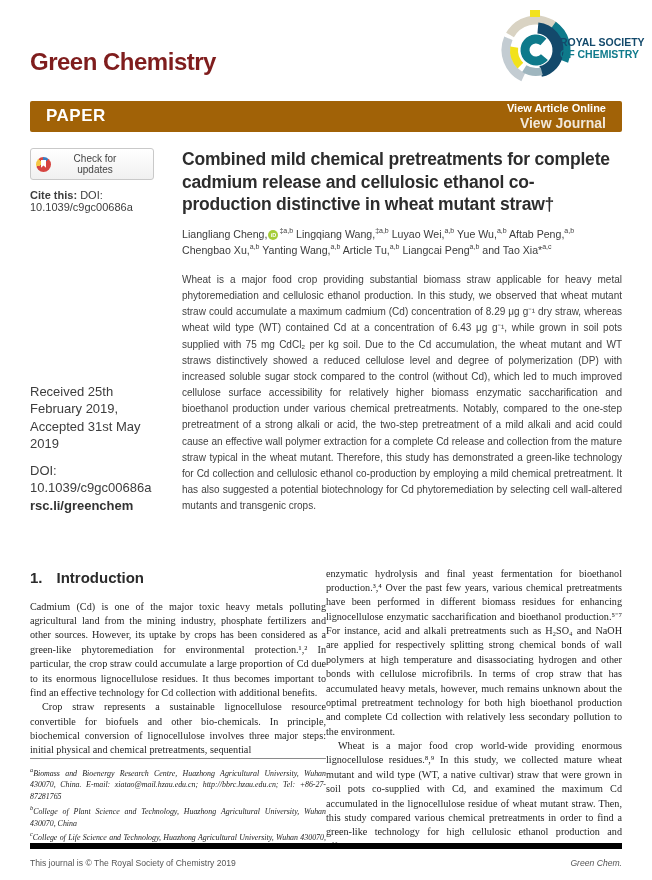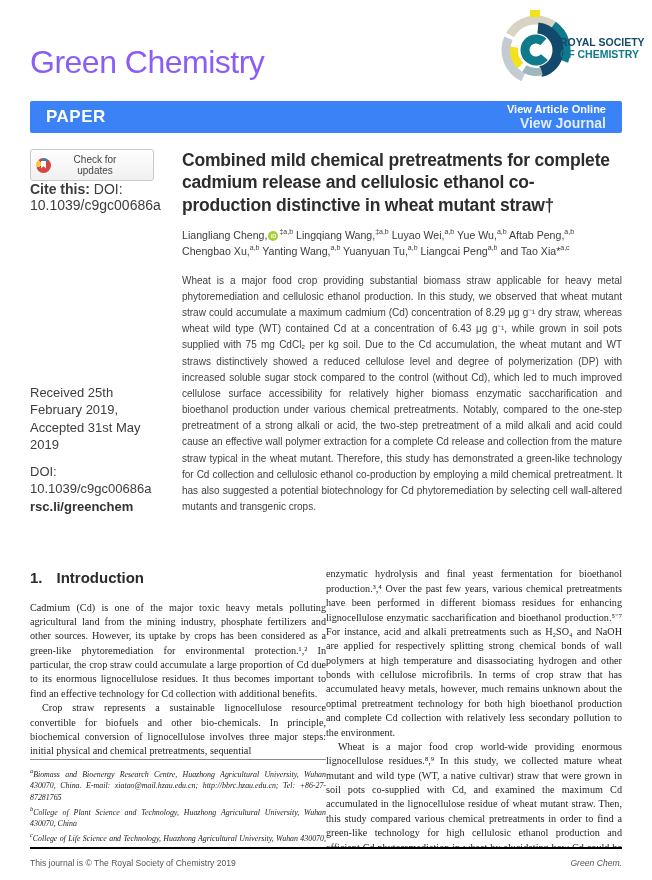--- a/index.html
+++ b/index.html
@@ -10,27 +10,27 @@
     margin: 0 auto;
     background: #ffffff;
     overflow: hidden;
     display: flex; flex-direction: column;
     font-family: "Liberation Sans", sans-serif;
     color: #2f2f2f;
   }
   
   .header { position: relative; height: 92px; padding: 46px 30px 0; }
   .journal-title {
-    font-size: 32px; font-weight: normal; color: #8b5cf6;
+    font-size: 24px; font-weight: bold; color: #7f1d1d;
     letter-spacing: -0.5px; line-height: 32px;
   }
   .rsc-logo { position: absolute; top: 8px; right: 4px; width: 152px; height: 84px; }
   
   .banner {
-    margin: 18px 30px 0; height: 40px; background: #3b82f6; border-radius: 2px;
+    margin: 18px 30px 0; height: 40px; background: #a16207; border-radius: 2px;
     display: flex; align-items: center; justify-content: space-between;
     padding: 0 16px; color: #ffffff;
   }
   .banner-type { font-size: 17px; font-weight: bold; letter-spacing: 0.5px; }
   .banner-right { text-align: right; line-height: 1.15; }
   .view-article { font-size: 11px; font-weight: bold; display: block; }
   .view-journal { font-size: 14px; font-weight: bold; opacity: 0.85; display: block; }
   
   .title-block { display: flex; gap: 28px; margin: 16px 30px 0; }
   .aside {
@@ -46,21 +46,21 @@
   }
   .crossmark {
     width: 15px; height: 15px; border-radius: 50%;
     background: conic-gradient(#3a7bbf 0 12%, #d64541 12% 70%, #f5c644 70% 88%, #d64541 88% 100%);
     position: relative; flex: none;
   }
   .crossmark::after {
     content: ""; position: absolute; left: 5px; top: 3px; width: 5px; height: 8px;
     background: #ffffff; clip-path: polygon(0 0, 100% 0, 100% 100%, 50% 70%, 0 100%);
   }
-  .cite-line { font-size: 14px; color: #3d3d3d; }
+  .cite-line { margin-top: 9px; font-size: 11px; color: #3d3d3d; }
   .cite-label { font-weight: bold; }
   .aside-bottom { font-size: 13px; line-height: 1.35; color: #3d3d3d; }
   .aside-bottom .doi { margin-top: 9px; }
   .aside-bottom .link { margin-top: 9px; font-weight: bold; color: #333; cursor: pointer; }
   .main-col { flex: 1; }
   .article-title { font-size: 17.5px; font-weight: bold; color: #2d2d2d; line-height: 1.27; letter-spacing: -0.2px; }
   .authors { margin-top: 11px; font-size: 10.6px; color: #3c3c3c; line-height: 1.55; }
   .author { white-space: normal; }
   .sup { font-size: 7px; vertical-align: super; letter-spacing: 0; }
   .orcid {
@@ -82,21 +82,21 @@
     font-family: "Liberation Sans", sans-serif; font-size: 15px; font-weight: 600;
     color: #2b2b2b; margin-bottom: 12px; text-align: left;
   }
   .section-num { display: inline-block; margin-right: 14px; }
   .col p + p { text-indent: 12px; }
   .footnotes { margin-top: auto; padding-top: 6px; border-top: 1px solid #8a8a8a; font-size: 7.9px; line-height: 1.5; color: #222; text-align: justify; }
   .fn { font-style: italic; }
   .fn-sup { font-size: 6.3px; vertical-align: super; }
   
   .footer {
-    margin: auto 30px 12px; border-top: 2px solid #000000; padding-top: 9px;
+    margin: auto 30px 12px; border-top: 6px solid #000000; padding-top: 9px;
     display: flex; justify-content: space-between;
     font-size: 8.6px; color: #555555;
   }
   .footer-right { font-style: italic; margin-left: 20px; }
 </style>
 </head>
 <body>
 
 <div class="page">
 
@@ -149,21 +149,21 @@
     <div class="main-col">
       <h1 class="article-title">Combined mild chemical pretreatments for complete cadmium release and cellulosic ethanol co-production distinctive in wheat mutant straw†</h1>
       <p class="authors">
         <span class="author"><span>Liangliang Cheng,</span><span class="orcid">iD</span><span class="sup">‡a,b</span></span>
         <span class="author"><span>Lingqiang Wang,</span><span class="sup">‡a,b</span></span>
         <span class="author"><span>Luyao Wei,</span><span class="sup">a,b</span></span>
         <span class="author"><span>Yue Wu,</span><span class="sup">a,b</span></span>
         <span class="author"><span>Aftab Peng,</span><span class="sup">a,b</span></span>
         <span class="author"><span>Chengbao Xu,</span><span class="sup">a,b</span></span>
         <span class="author"><span>Yanting Wang,</span><span class="sup">a,b</span></span>
-        <span class="author"><span>Yuanyuan Tu,</span><span class="sup">a,b</span></span>
+        <span class="author"><span>Article Tu,</span><span class="sup">a,b</span></span>
         <span class="author"><span>Liangcai Peng</span><span class="sup">a,b</span></span>
         <span class="author"><span>and Tao Xia*</span><span class="sup">a,c</span></span>
       </p>
       <p class="abstract">Wheat is a major food crop providing substantial biomass straw applicable for heavy metal phytoremediation and cellulosic ethanol production. In this study, we observed that wheat mutant straw could accumulate a maximum cadmium (Cd) concentration of 8.29 μg g⁻¹ dry straw, whereas wheat wild type (WT) contained Cd at a concentration of 6.43 μg g⁻¹, while grown in soil pots supplied with 75 mg CdCl₂ per kg soil. Due to the Cd accumulation, the wheat mutant and WT straws distinctively showed a reduced cellulose level and degree of polymerization (DP) with increased soluble sugar stock compared to the control (without Cd), which led to much improved cellulose surface accessibility for relatively higher biomass enzymatic saccharification and bioethanol production under various chemical pretreatments. Notably, compared to the one-step pretreatment of a strong alkali or acid, the two-step pretreatment of a mild alkali and acid could cause an effective wall polymer extraction for a complete Cd release and collection from the mature straw typical in the wheat mutant. Therefore, this study has demonstrated a green-like technology for Cd collection and cellulosic ethanol co-production by employing a mild chemical pretreatment. It has also suggested a potential biotechnology for Cd phytoremediation by selecting cell wall-altered mutants and transgenic crops.</p>
     </div>
   </div>
 
   <div class="columns">
     <div class="col">
       <h2 class="section-heading">

